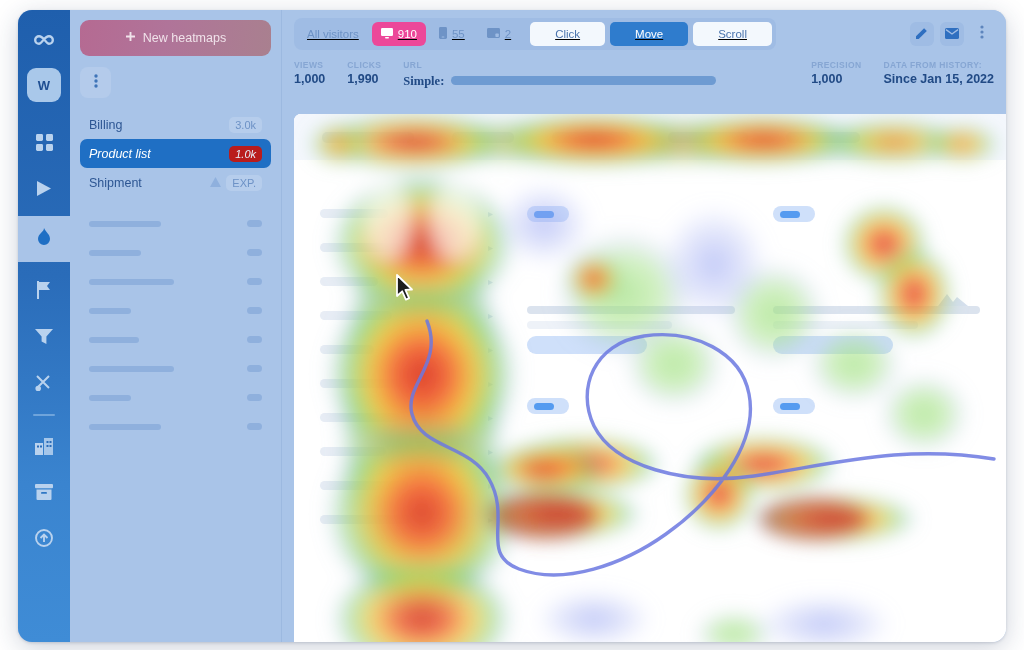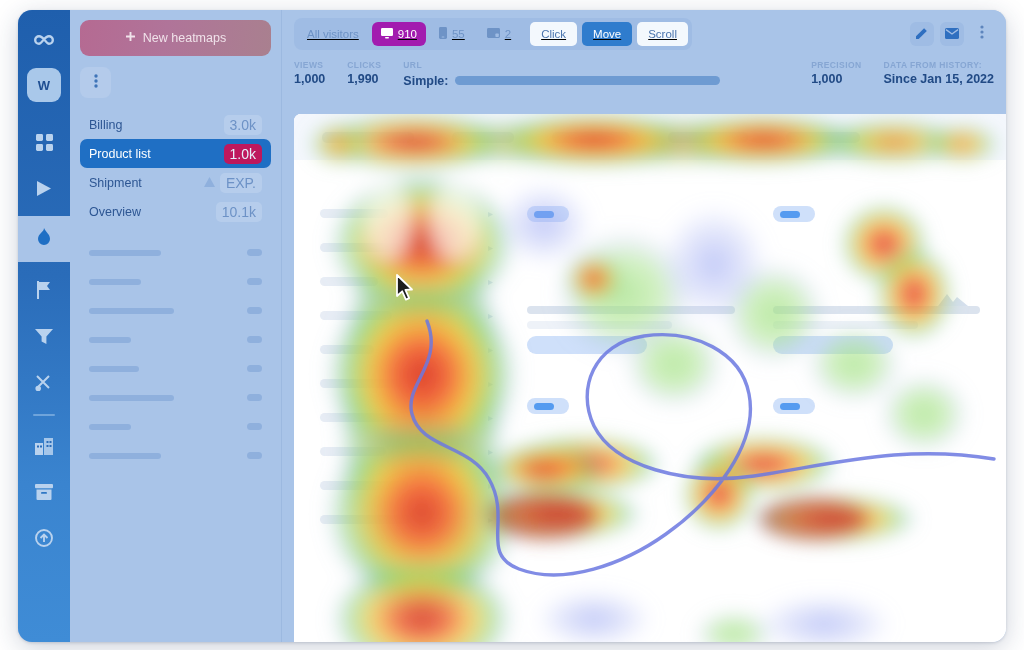--- a/index.html
+++ b/index.html
@@ -84,26 +84,26 @@
   #section-label {
     font-size: 11.5px; font-weight: 700; color: #2f5c9c;
     padding: 5px 8px 9px;
   }
   .hm-item {
     height: 29px; border-radius: 7px;
     display: flex; align-items: center; justify-content: space-between;
     padding: 0 9px; margin-bottom: 0;
     font-size: 12.5px; color: #2d5693;
   }
-  .hm-item.active { background: #1f6fc4; color: #ffffff; }
+  .hm-item.active { background: #1f6fc4; color: #ffffff; font-style: italic; }
   .hm-badge {
-    font-size: 14px; border-radius: 5px; padding: 2px 6px;
+    font-size: 11px; border-radius: 5px; padding: 2px 6px;
     background: #b6cdec; color: #6d92c6;
   }
-  .hm-item.active .hm-badge { background: #be185d; color: #e6f0fb; }
+  .hm-item.active .hm-badge { background: #b91c1c; color: #e6f0fb; }
   .hm-right { display:flex; align-items:center; gap:5px; }
   .warn-icon { color: #8fb0dd; }
 
   
   #panel-skeleton { margin-top: 12px; }
   .sk-row {
     display: flex; align-items: center; justify-content: space-between;
     height: 29px; padding: 0 9px;
   }
   .sk-bar { height: 6px; border-radius: 3px; background: #8fb0dd; }
@@ -118,23 +118,23 @@
   }
   #filter-group {
     display: flex; align-items: center; gap: 4px;
     background: #9fbce4; border-radius: 8px; padding: 4px; text-decoration: underline;
   }
   .tb-chip {
     height: 24px; border-radius: 6px; padding: 0 9px;
     display: flex; align-items: center; gap: 5px;
     font-size: 11.5px; color: #6e93c6; background: transparent;
   }
-  .tb-chip.on { background: #a21caf; color: #fff; }
+  .tb-chip.on { background: #ec4899; color: #fff; }
   .seg {
-    height: 24px; border-radius: 5px; padding: 0 11px;
+    height: 24px; border-radius: 5px; padding: 0 25px;
     display:flex; align-items:center; font-size: 11.5px;
     background: #f3f8fd; color: #4a74ad; margin-left: 2px;
   }
   .seg.on { background: #2f7ccd; color: #fff; }
   .tb-stat {
     height: 24px; border-radius: 6px; padding: 0 9px;
     display:flex; align-items:center; gap:5px;
     font-size: 11.5px; color:#7b9dcd; background:#9fbce4; margin-left:4px;
   }
   #toolbar-actions { margin-left: auto; display:flex; align-items:center; gap:6px; }
@@ -147,21 +147,21 @@
 
   
   #stats {
     display: flex; align-items: flex-start; gap: 0;
     padding: 2px 12px 10px; font-size: 11px;
   }
   .stat { margin-right: 22px; }
   .stat .lbl { font-size: 8.5px; letter-spacing:.4px; color:#86a6d3; font-weight:700; text-transform:uppercase; }
   .stat .val { font-size: 12.5px; font-weight:700; color:#214a85; margin-top:2px; white-space:nowrap; }
   #url-stat { flex: 1; margin-right: 18px; }
-  #url-line { display:flex; align-items:center; gap:7px; margin-top:2px; }
+  #url-line { display:flex; align-items:center; gap:7px; margin-top:2px;font-family:Liberation Serif, serif; }
   #url-bar { flex:1; max-width: 265px; height: 9px; border-radius: 5px; background: #6e9bd2; }
   .stat.right { margin-right: 0; }
 
   
   #canvas-wrap {
     position: absolute; left: 12px; right: 0; top: 104px; bottom: 0;
     border-radius: 7px 0 0 0; overflow: hidden;
     background: #f7fafe;
   }
   
@@ -316,26 +316,20 @@
             <span class="hm-badge">1.0k</span>
           </span>
         </div>
         <div class="hm-item">
           <span>Shipment</span>
           <span class="hm-right">
             <span class="warn-icon"><svg width="11" height="10" viewBox="0 0 11 10" fill="currentColor">
                 <path d="M5.5 0L11 10H0z"></path>
               </svg></span>
             <span class="hm-badge">EXP.</span>
-          </span>
-        </div>
-        <div class="hm-item">
-          <span>Overview</span>
-          <span class="hm-right">
-            <span class="hm-badge">10.1k</span>
           </span>
         </div>
       </div>
 
     <div id="panel-skeleton">
         <div class="sk-row">
           <span class="sk-bar" style="width:72px"></span>
           <span class="sk-pill"></span>
         </div>
         <div class="sk-row">

